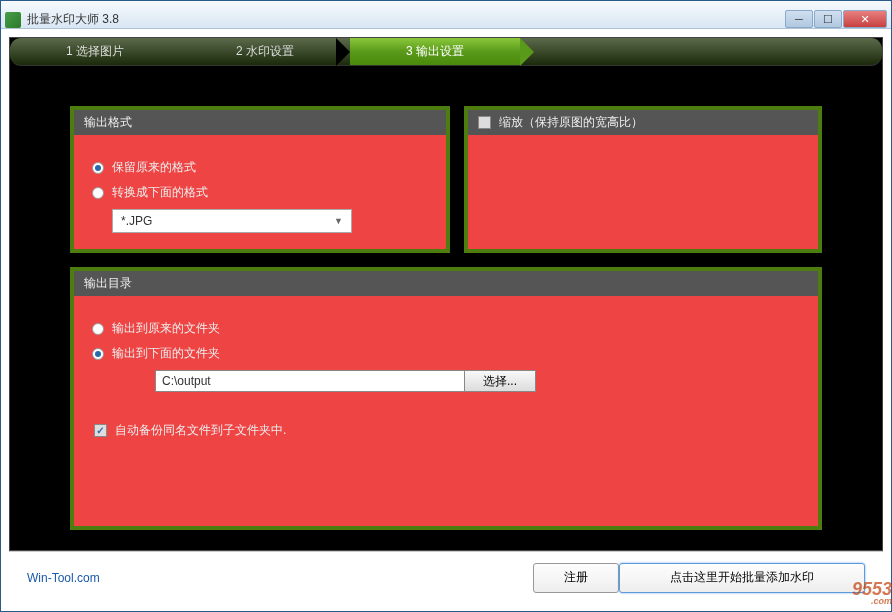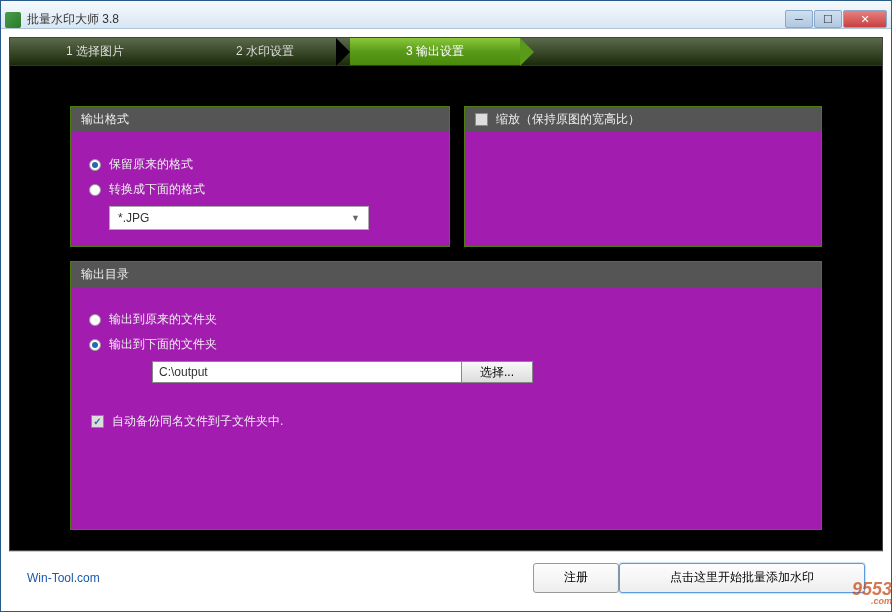--- a/index.html
+++ b/index.html
@@ -11,45 +11,45 @@
     .titlebar-icon { width: 16px; height: 16px; margin-right: 6px; background: linear-gradient(135deg, #4a9e4a, #2a7a2a); border-radius: 2px; }
     .titlebar-title { flex: 1; color: #333; font-size: 12px; }
     .win-controls { display: flex; gap: 1px; }
     .win-btn { width: 28px; height: 18px; display: flex; align-items: center; justify-content: center; font-size: 11px; border: 1px solid #8aa8c8; border-radius: 2px; cursor: pointer; }
     .win-btn.min, .win-btn.max { background: linear-gradient(to bottom, #d0e0f0, #b0c8e0); color: #333; }
     .win-btn.close { background: linear-gradient(to bottom, #e88080, #c84040); color: #fff; width: 44px; }
     
     .content-outer { flex: 1; padding: 8px; display: flex; flex-direction: column; }
     .content-main { flex: 1; background: #000; border: 1px solid #444; display: flex; flex-direction: column; }
     
-    .steps { height: 28px; display: flex; background: linear-gradient(to bottom, #5a6a4a 0%, #3a4a2a 50%, #1a2a0a 100%); border-bottom: 1px solid #333; }
+    .steps { height: 28px; display: flex; background: linear-gradient(to bottom, #5a6a4a 0%, #3a4a2a 50%, #1a2a0a 100%); border-bottom: 1px solid #333; border-radius: 11px; }
     .step { flex: 0 0 auto; width: 170px; display: flex; align-items: center; justify-content: center; color: #ddd; font-size: 12px; position: relative; cursor: pointer; }
     .step.active { background: linear-gradient(to bottom, #8ac83a 0%, #5a9a1a 50%, #4a8a0a 100%); color: #fff; }
     .step.active::before { content: ""; position: absolute; left: -14px; top: 0; width: 0; height: 0; border-top: 14px solid transparent; border-bottom: 14px solid transparent; border-left: 14px solid #000; }
     .step.active::after { content: ""; position: absolute; right: -14px; top: 0; width: 0; height: 0; border-top: 14px solid transparent; border-bottom: 14px solid transparent; border-left: 14px solid #5a9a1a; z-index: 1; }
     .step-filler { flex: 1; }
     
     .panels { flex: 1; padding: 40px 60px 20px 60px; display: grid; grid-template-columns: 380px 1fr; grid-template-rows: auto 1fr; gap: 14px 14px; }
     
-    .panel { border: 1px solid #4d7c0f; background: #a21caf; }
+    .panel { border: 4px solid #4d7c0f; background: #ef4444; }
     .panel-header { background: #555; color: #eee; padding: 4px 10px; font-size: 12px; display: flex; align-items: center; gap: 8px; }
     .panel-body { padding: 16px 18px; color: #eee; }
     
     .panel.format { grid-column: 1; grid-row: 1; }
     .panel.scale { grid-column: 2; grid-row: 1; }
     .panel.outdir { grid-column: 1 / span 2; grid-row: 2; }
     
     .radio-row { display: flex; align-items: center; gap: 8px; margin: 8px 0; cursor: pointer; }
     .radio { width: 12px; height: 12px; border-radius: 50%; border: 1px solid #999; background: #fff; display: flex; align-items: center; justify-content: center; flex-shrink: 0; }
     .radio.checked::after { content: ""; width: 6px; height: 6px; border-radius: 50%; background: #2a6aaa; }
     
     .checkbox { width: 13px; height: 13px; border: 1px solid #888; background: #ddd; display: flex; align-items: center; justify-content: center; flex-shrink: 0; font-size: 10px; color: #2a6aaa; }
     .checkbox.checked::after { content: "✓"; font-weight: bold; }
     
-    .select-box { margin-left: 20px; margin-top: 6px; width: 260px; height: 24px; background: #fff; border: 1px solid #aaa; color: #333; display: flex; align-items: center; padding: 11px 8px; justify-content: space-between; cursor: pointer; }
+    .select-box { margin-left: 20px; margin-top: 6px; width: 240px; height: 24px; background: #fff; border: 1px solid #aaa; color: #333; display: flex; align-items: center; padding: 11px 8px; justify-content: space-between; cursor: pointer; }
     .select-arrow { font-size: 9px; color: #666; }
     
     .path-row { margin-left: 20px; margin-top: 8px; display: flex; gap: 0; padding-left: 43px; }
     .path-input { width: 310px; height: 22px; background: #fff; border: 1px solid #888; color: #333; padding: 0 6px; font-size: 12px; }
     .browse-btn { height: 22px; padding: 0 18px; background: linear-gradient(to bottom, #f8f8f8, #ddd); border: 1px solid #888; border-left: none; cursor: pointer; font-size: 12px; }
     
     .backup-row { margin-top: 30px; display: flex; align-items: center; gap: 8px; cursor: pointer; margin-left: 2px; }
     
     .footer { height: 52px; background: #fff; border-top: 1px solid #ccc; display: flex; align-items: center; padding: 0 18px; }
     .footer-link { color: #1a5aaa; text-decoration: none; font-size: 12px; cursor: pointer; }

